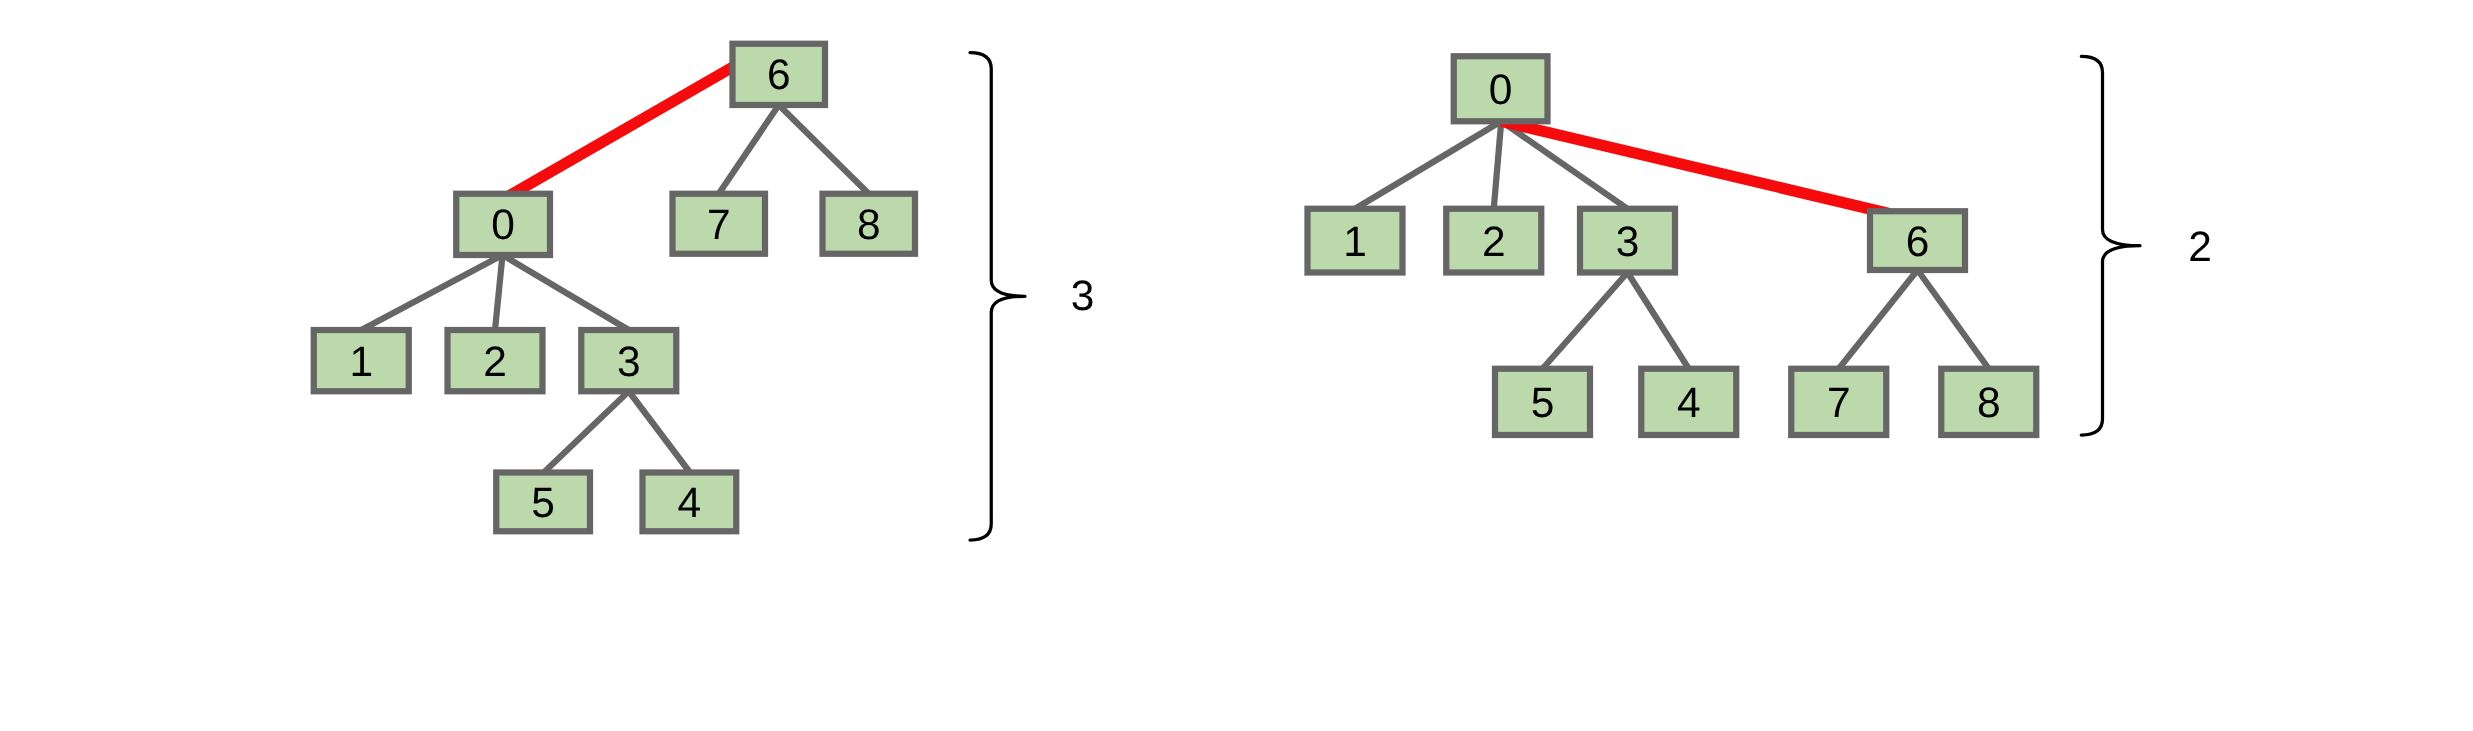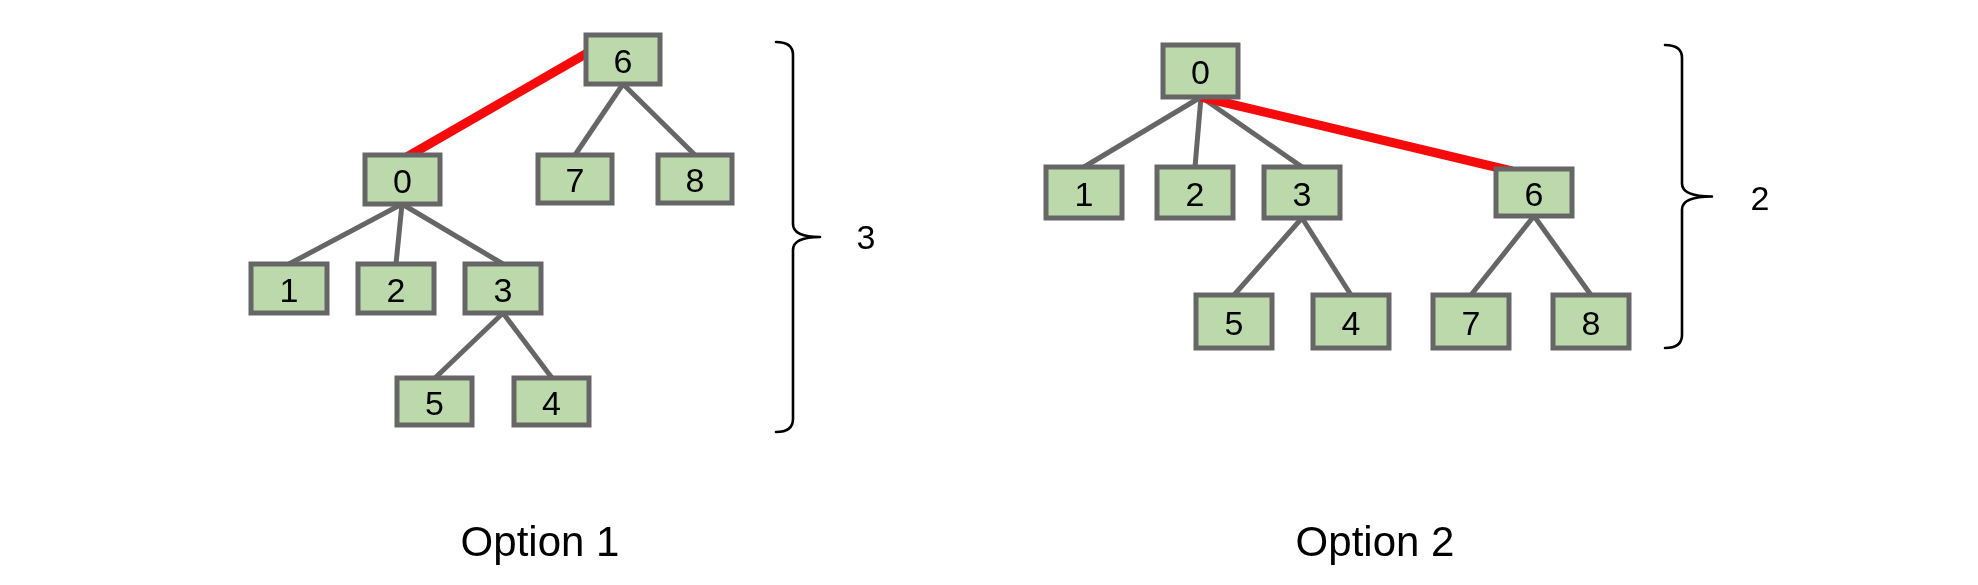--- a/index.html
+++ b/index.html
@@ -169,15 +169,13 @@
         </g>
       </g>
     <g id="brackets-layer">
         <path d="M 776 42 Q 793 42 793 55 L 793 224 Q 793 237 820 237 Q 793 237 793 250 L 793 419 Q 793 432 776 432" class="bracket"></path>
         <text x="866" y="237" class="bracket-label">3</text>
         <path d="M 1665 45 Q 1682 45 1682 58 L 1682 183.5 Q 1682 196.5 1712 196.5 Q 1682 196.5 1682 209.5 L 1682 335 Q 1682 348 1665 348" class="bracket"></path>
         <text x="1760" y="198" class="bracket-label">2</text>
       </g>
   </svg>
 
-  <div class="caption" id="cap0" style="left: 447px; top: 518px; width: 186px;">Option 1</div>
-  <div class="caption" id="cap1" style="left: 1285px; top: 518px; width: 180px;">Option 2</div>
 </div>
 
 </body></html>

